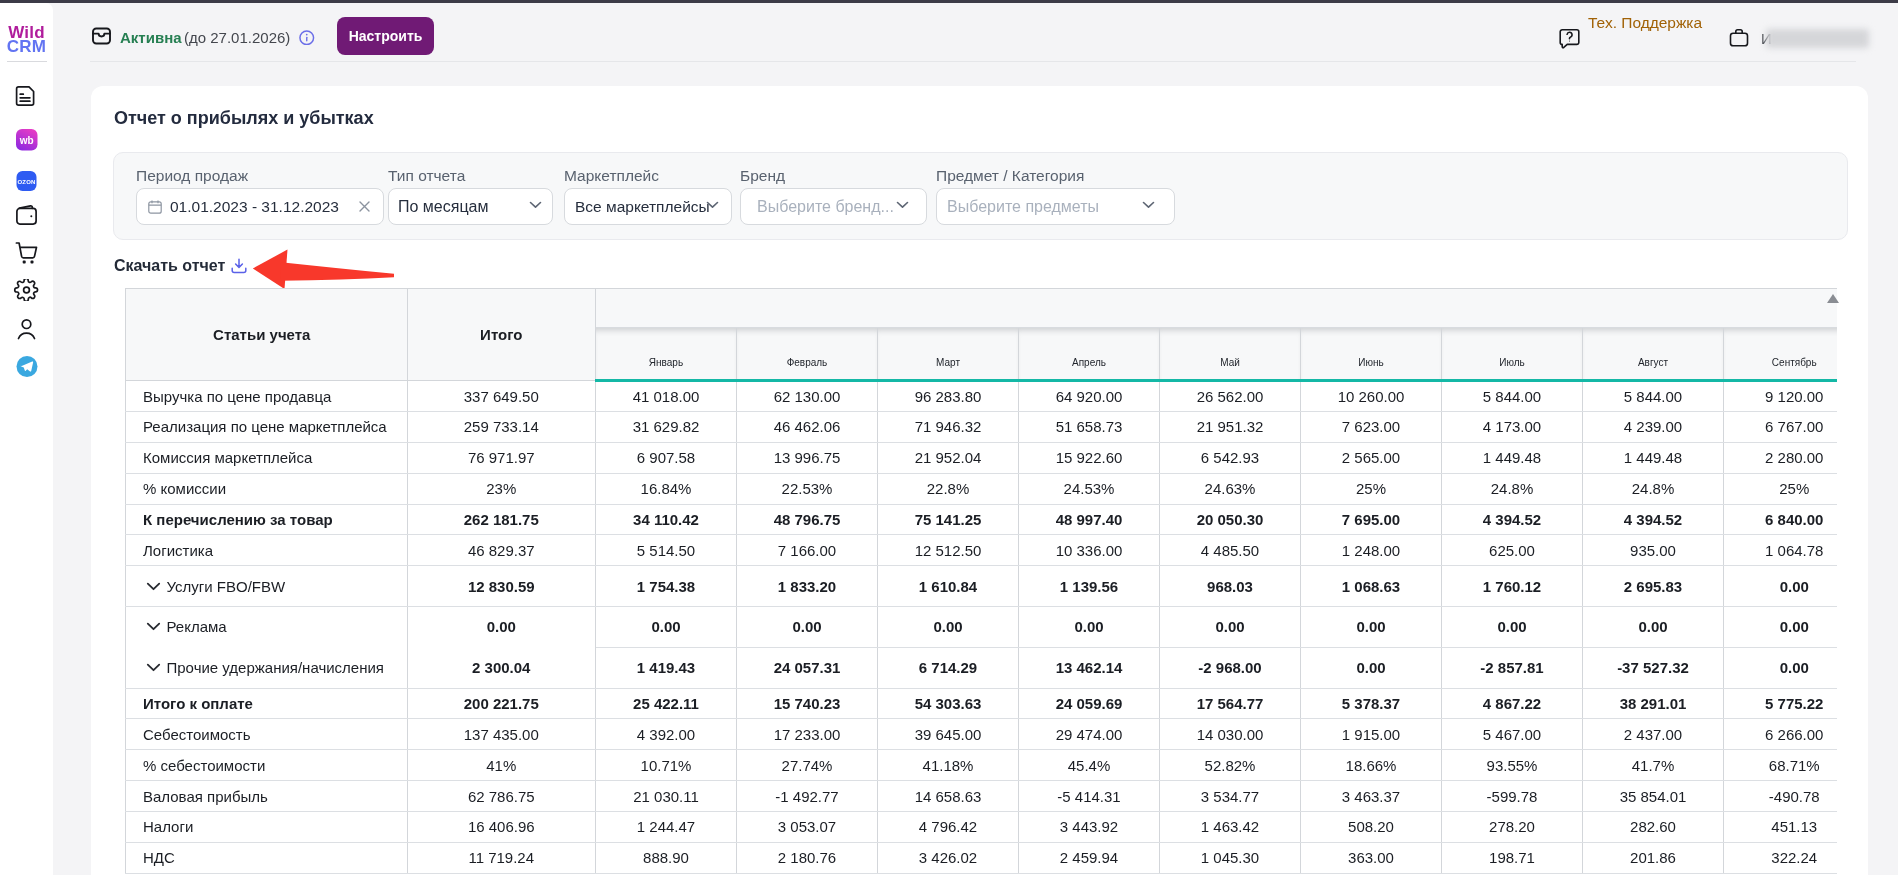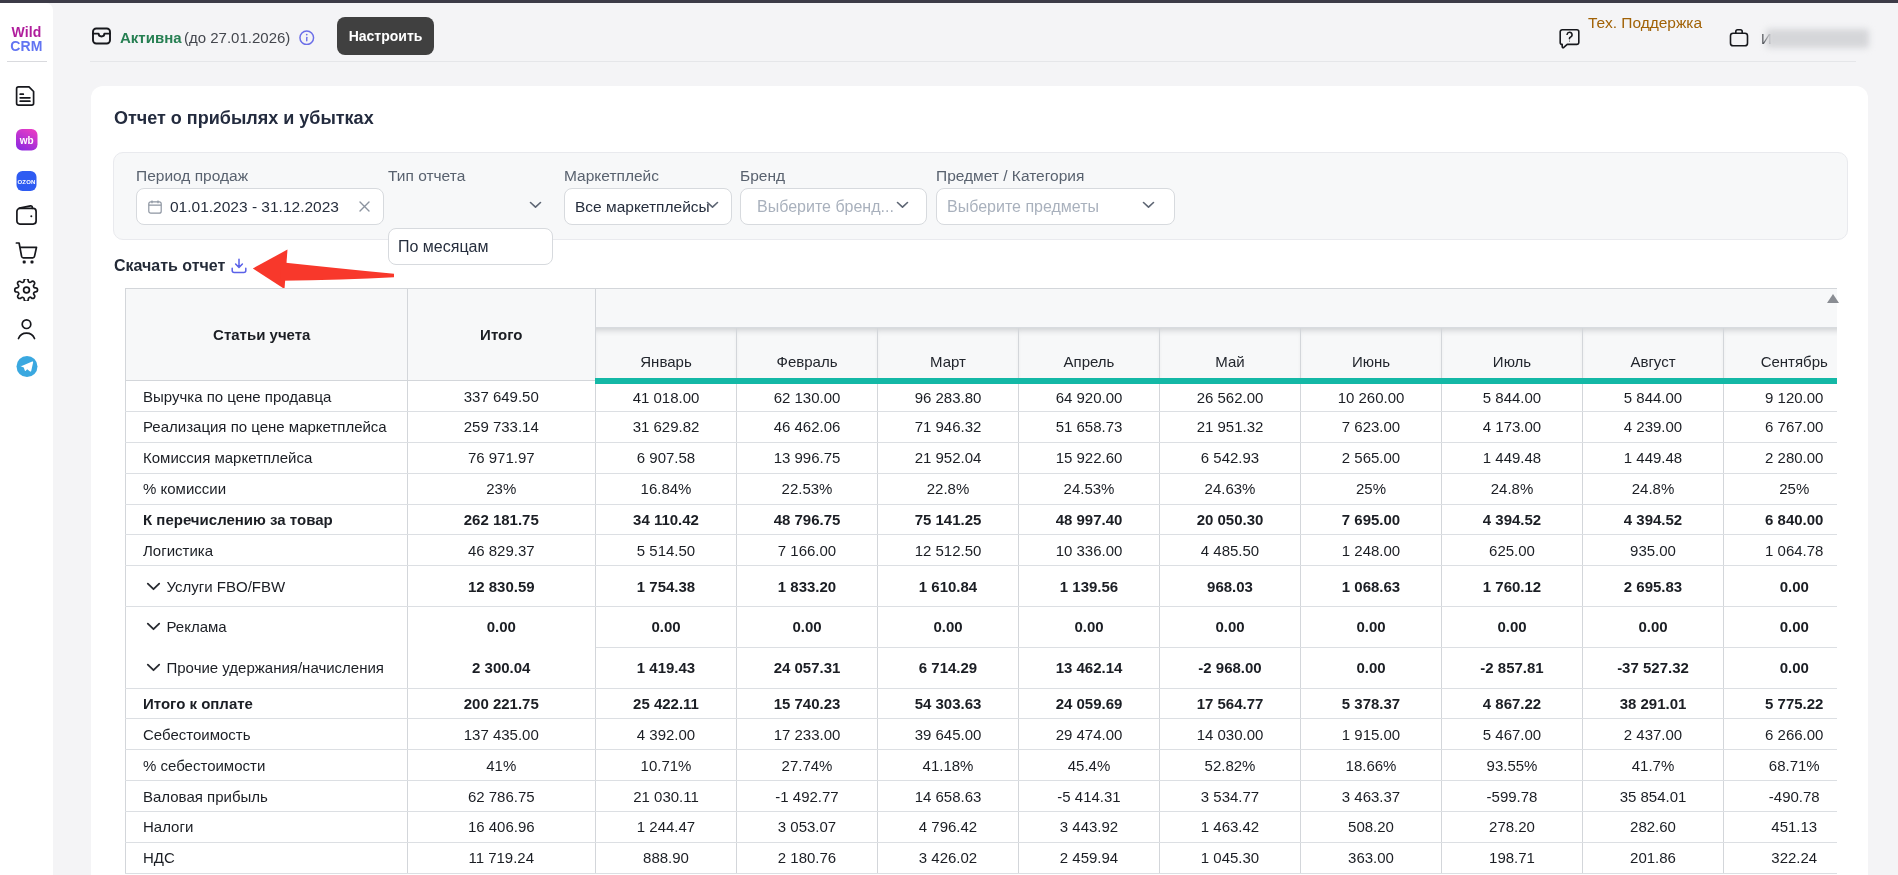--- a/index.html
+++ b/index.html
@@ -6,33 +6,33 @@
   * { margin:0; padding:0; box-sizing:border-box; }
   html,body { width:1898px; height:875px; overflow:hidden; }
   body { font-family:"Liberation Sans", sans-serif; background:#f4f4f6; position:relative; }
   .abs { position:absolute; }
 
   
   #topstrip { left:0; top:0; width:1898px; height:3px; background:#3c3b47; }
 
   
   #sidebar { left:0; top:3px; width:53px; height:872px; background:#ffffff; border-top-right-radius:7px; }
-  #logo { position:absolute; left:0; top:23px; width:53px; text-align:center; font-weight:700; font-size:14px; line-height:13.5px; letter-spacing:0.2px; }
+  #logo { position:absolute; left:0; top:23px; width:53px; text-align:center; font-weight:700; font-size:17px; line-height:13.5px; letter-spacing:0.2px; }
   #logo .w { color:#b01d9c; }
   #logo .c { color:#6274f2; }
   #logodiv { position:absolute; left:7px; top:57.5px; width:40px; height:1px; background:#d9dade; }
   .sic { position:absolute; left:0; width:53px; text-align:center; }
 
   
   #topdiv { left:90px; top:61px; width:1766px; height:1px; background:#e5e6e9; }
   #act-ic { left:92px; top:27px; }
   #act-txt { left:120px; top:29px; font-size:15px; font-weight:700; color:#267f52; }
   #act-date { left:184px; top:29px; font-size:15px; color:#44474e; }
   #info-ic { left:299px; top:29.5px; }
-  #btn-configure { left:337px; top:17px; width:97px; height:38px; background:#404040; border-radius:8px; color:#fff; font-size:14px; font-weight:700; text-align:center; line-height:38px; }
+  #btn-configure { left:337px; top:17px; width:97px; height:38px; background:#701a75; border-radius:8px; color:#fff; font-size:14px; font-weight:700; text-align:center; line-height:38px; }
   #sup-ic { left:1559px; top:28px; }
   #sup-txt { left:1588px; top:14px; font-size:15.5px; color:#a16207; }
   #case-ic { left:1729px; top:28px; }
   #user-i { left:1761px; top:30px; font-size:15px; color:#3a3d44; }
   #user-blur { left:1766px; top:29px; width:103px; height:18.5px; background:#d5d6d9; border-radius:3px; filter:blur(3px); }
 
   
   #card { left:91px; top:86px; width:1777px; height:789px; background:#fff; border-radius:12px 12px 0 0; }
   #h1 { left:114px; top:108px; font-size:18px; font-weight:700; color:#232b3e; }
 
@@ -54,21 +54,21 @@
   #twrap { left:125px; top:288px; width:1711.5px; height:587px; overflow:hidden; }
   table { border-collapse:collapse; table-layout:fixed; width:1738px; }
   col.c1 { width:281.5px; }
   col.c2 { width:188.5px; }
   col.cm { width:141px; }
   th, td { font-size:15px; color:#1b1e24; text-align:center; vertical-align:middle; font-weight:400; padding:0; }
   thead th { background:#f7f8f9; }
   th.hc1, th.hc2 { font-weight:700; font-size:15px; border:1px solid #d3d6da; } th.hc1 { padding-right:9px; }
   th.band { border:1px solid #d3d6da; border-bottom:1px solid #d8dbdf; }
   tr.mrow { height:53.2px; }
-  tr.mrow th { font-weight:400; font-size:15px; color:#22262d; border-right:1.5px solid #d3d6da; border-bottom:6px solid #14b8a6; box-shadow:inset 0 6px 6px -4px rgba(25,31,40,0.2); padding-top:17px; }
+  tr.mrow th { font-weight:400; font-size:10px; color:#22262d; border-right:1.5px solid #d3d6da; border-bottom:3px solid #14b8a6; box-shadow:inset 0 6px 6px -4px rgba(25,31,40,0.2); padding-top:17px; }
   tr.mrow th:last-child { border-right:none; }
   td { border:1px solid #dcdfe3; border-left:1.5px solid #d3d6da; border-right:1.5px solid #d3d6da; background:#fff; }
   td:first-child { text-align:left; padding-left:17px; border-left:1px solid #d3d6da; }
   td:last-child { border-right:none; }
   tr.nr { height:30.85px; }
   tr.cr { height:40.8px; }
   .b { font-weight:700; }
   tr.nob td.nb { border-bottom:1px solid transparent; background-clip:padding-box; }
   .chv { display:inline-block; vertical-align:middle; margin:-3px 6px 0 2.5px; }
 
@@ -122,21 +122,21 @@
 
 <div class="abs finput" style="left:136px; width:248px;">
   <svg style="vertical-align:-2px; margin-left:11px;" width="14" height="14" viewBox="0 0 14 14" fill="none" stroke="#8d95a1" stroke-width="1.2">
     <rect x="0.8" y="1.8" width="12.4" height="11.4" rx="2"></rect>
     <path d="M0.8 5.1 h12.4 M4 0.4 v2.8 M10 0.4 v2.8"></path>
   </svg><span style="margin-left:8px; font-size:15.5px;">01.01.2023&nbsp;-&nbsp;31.12.2023</span>
   <svg style="position:absolute; right:12px; top:11px;" width="13" height="13" viewBox="0 0 13 13" stroke="#8b939f" stroke-width="1.4" stroke-linecap="round">
     <path d="M2 2 L11 11 M11 2 L2 11"></path>
   </svg>
 </div>
-<div class="abs finput" style="left:388px; width:165px; padding-left:9px;margin-top:40px;">По месяцам</div>
+<div class="abs finput" style="left:388px; width:165px; padding-left:9px;">По месяцам</div>
 <div class="abs finput" style="left:564px; width:168px; padding-left:10px; font-size:15.5px;">Все маркетплейсы</div>
 <div class="abs finput" style="left:740px; width:187px; padding-left:16px;"><span class="ph">Выберите бренд...</span></div>
 <div class="abs finput" style="left:936px; width:239px; padding-left:10px;"><span class="ph">Выберите предметы</span></div>
 
 <svg class="abs chev" style="left:529px;" width="13" height="8" viewBox="0 0 13 8" fill="none" stroke="#5d6573" stroke-width="1.6" stroke-linecap="round" stroke-linejoin="round">
     <path d="M1.5 1.5 L6.5 6.2 L11.5 1.5"></path>
   </svg>
 <svg class="abs chev" style="left:706px;" width="13" height="8" viewBox="0 0 13 8" fill="none" stroke="#5d6573" stroke-width="1.6" stroke-linecap="round" stroke-linejoin="round">
     <path d="M1.5 1.5 L6.5 6.2 L11.5 1.5"></path>
   </svg>

